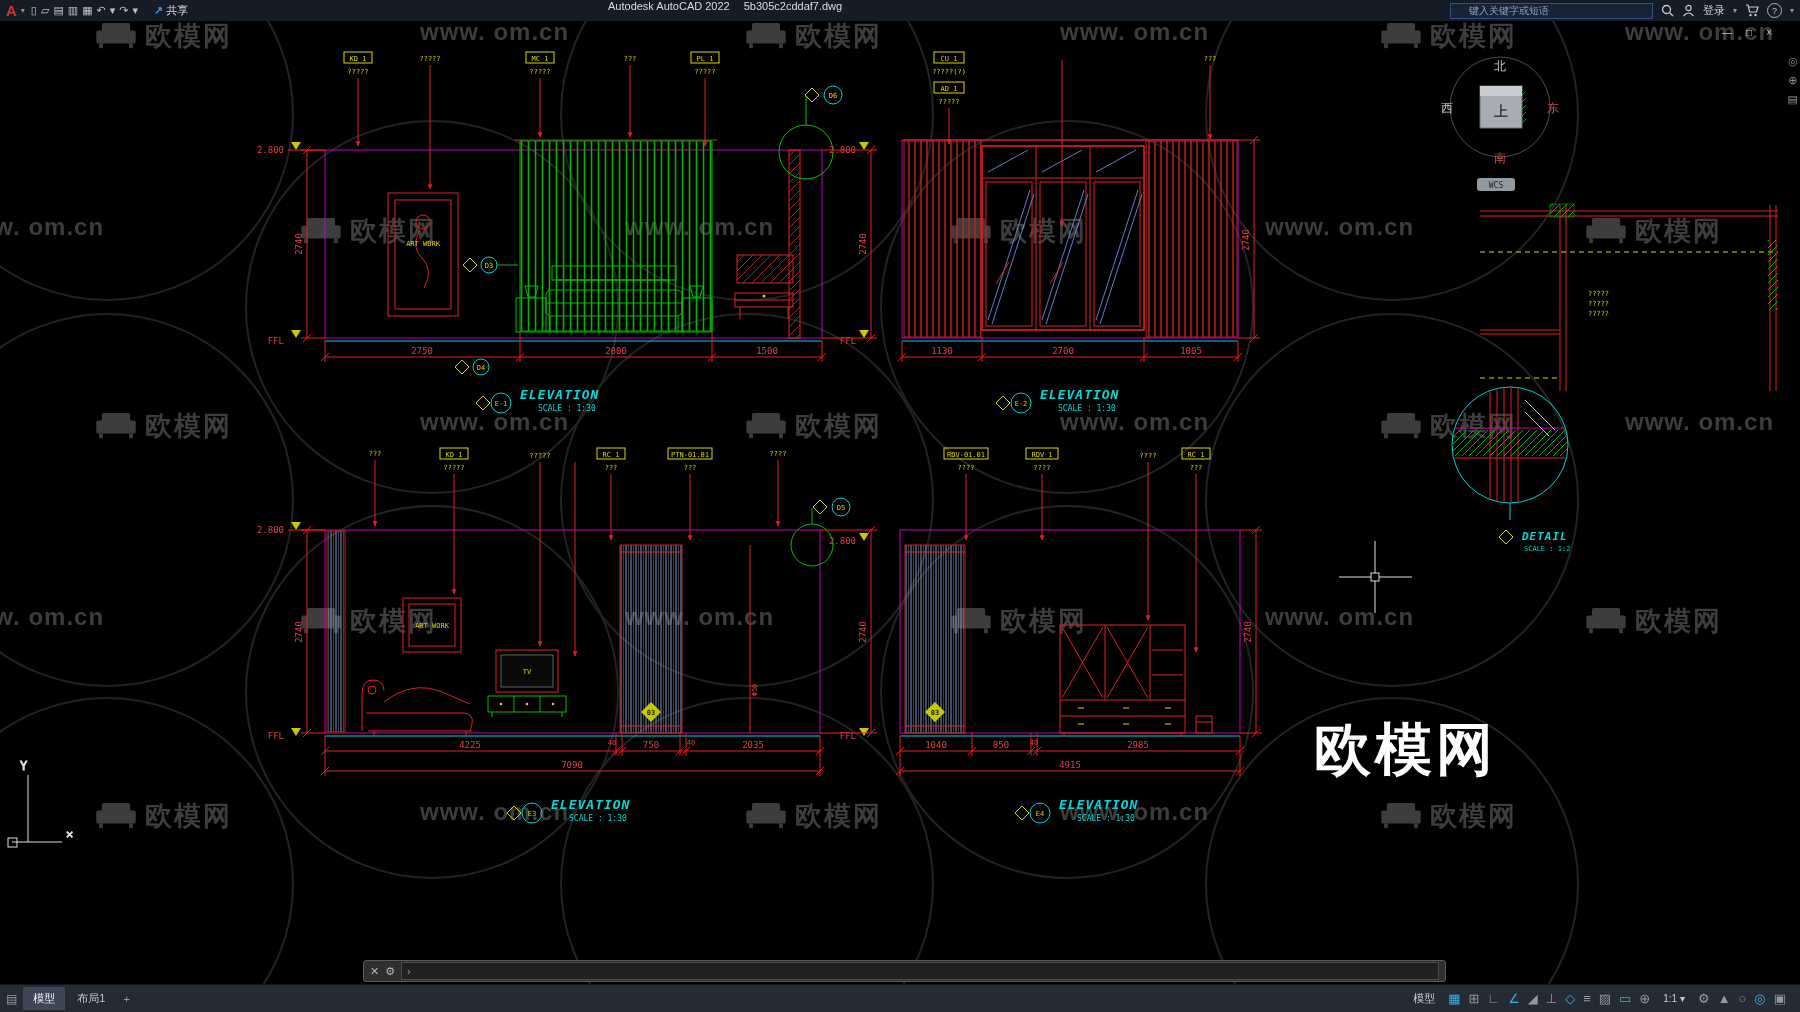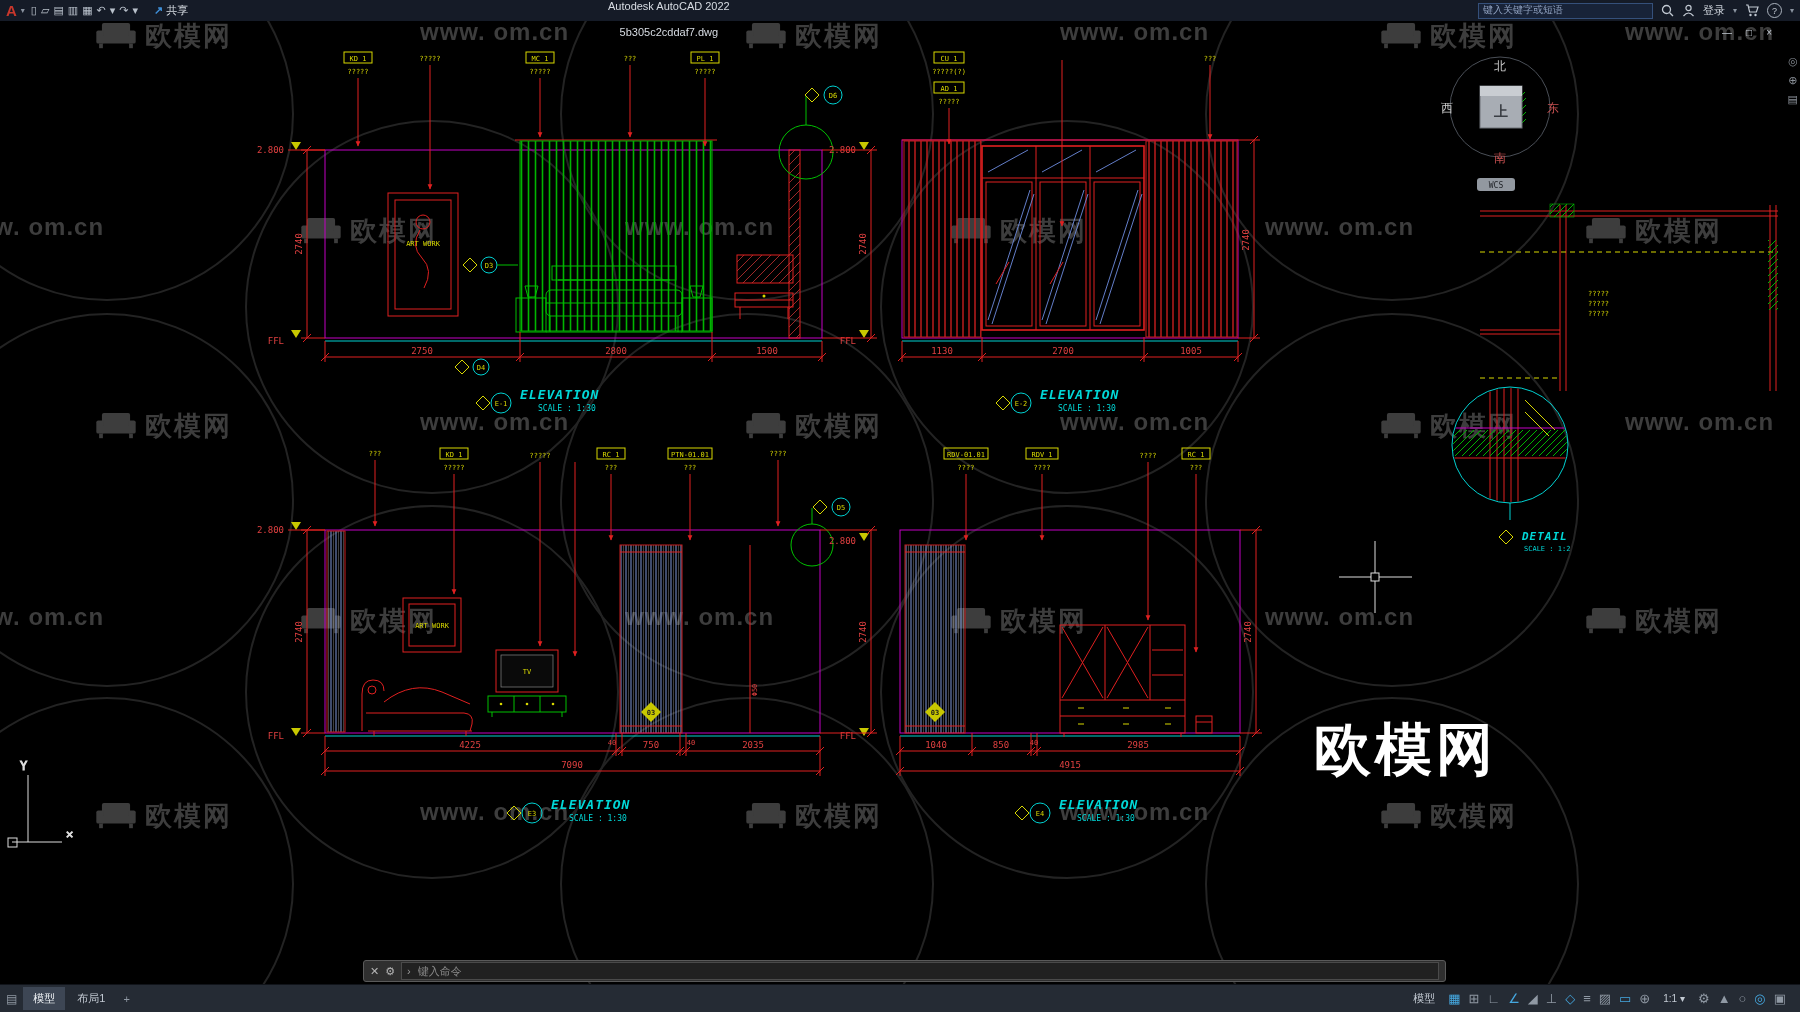--- a/index.html
+++ b/index.html
@@ -9,24 +9,24 @@
   
   .titlebar{position:absolute;top:0;left:0;right:0;height:21px;background:#151b27;
     display:flex;align-items:center;z-index:40;color:#cdd3db;font-size:11px;}
   .tb-left{display:flex;align-items:center;gap:4px;padding-left:6px;}
   .logo{color:#c9372c;font-weight:bold;font-size:15px;line-height:15px;}
   .logo-caret{font-size:8px;color:#8a93a0;}
   .tb-ic{color:#b9c1cb;font-size:11px;margin:0 2px;cursor:default;}
   .share{display:flex;align-items:center;gap:3px;margin-left:10px;}
   .share .arrow{color:#3f8fd8;font-weight:bold;}
   .share em{font-style:normal;color:#d6dbe2;}
-  .tb-title{position:absolute;left:608px;top:0;height:21px;display:flex;align-items:center;gap:14px;color:#d7dce3;flex-direction:column;}
+  .tb-title{position:absolute;left:608px;top:0;height:21px;display:flex;gap:14px;color:#d7dce3;}
   .tb-right{position:absolute;right:6px;top:0;height:21px;display:flex;align-items:center;gap:8px;}
   .tb-search{width:165px;height:14px;background:#182338;border:1px solid #35507a;color:#aebbd2;
-    font-size:10px;padding:0 4px;outline:none;font-family:Liberation Mono, monospace;}
+    font-size:10px;padding:0 18px;outline:none;font-family:Liberation Serif, serif;}
   .tb-search::placeholder{color:#8fa0be;}
   .tb-right svg{display:block;}
   .help-circle{width:13px;height:13px;border:1px solid #aab2bd;border-radius:50%;display:flex;
     align-items:center;justify-content:center;font-size:9px;color:#c2c9d2;}
   .caret{font-size:8px;color:#8a93a0;}
 
   
   #wm-layer{position:absolute;inset:0;z-index:1;}
   .wm{position:absolute;display:flex;align-items:center;gap:8px;color:#3d3d3d;
       font-weight:bold;font-size:27px;white-space:nowrap;letter-spacing:2px;}
@@ -756,21 +756,20 @@
 
   <div class="brand-overlay">
     <div class="brand-name">欧模网</div>
   </div>
 
   <div class="cmdbar">
     <span class="cmd-x">✕</span>
     <span class="cmd-gear">⚙</span>
     <div class="cmd-field">
       <span class="cmd-prompt">›</span>
-      <input placeholder="键入命令" style="">
     </div>
   </div>
 
   <footer class="statusbar">
     <div class="sb-left">
       <span class="sb-apps">▤</span>
       <span class="sb-tab active">模型</span>
       <span class="sb-tab">布局1</span>
       <span class="sb-tab add">+</span>
     </div>

